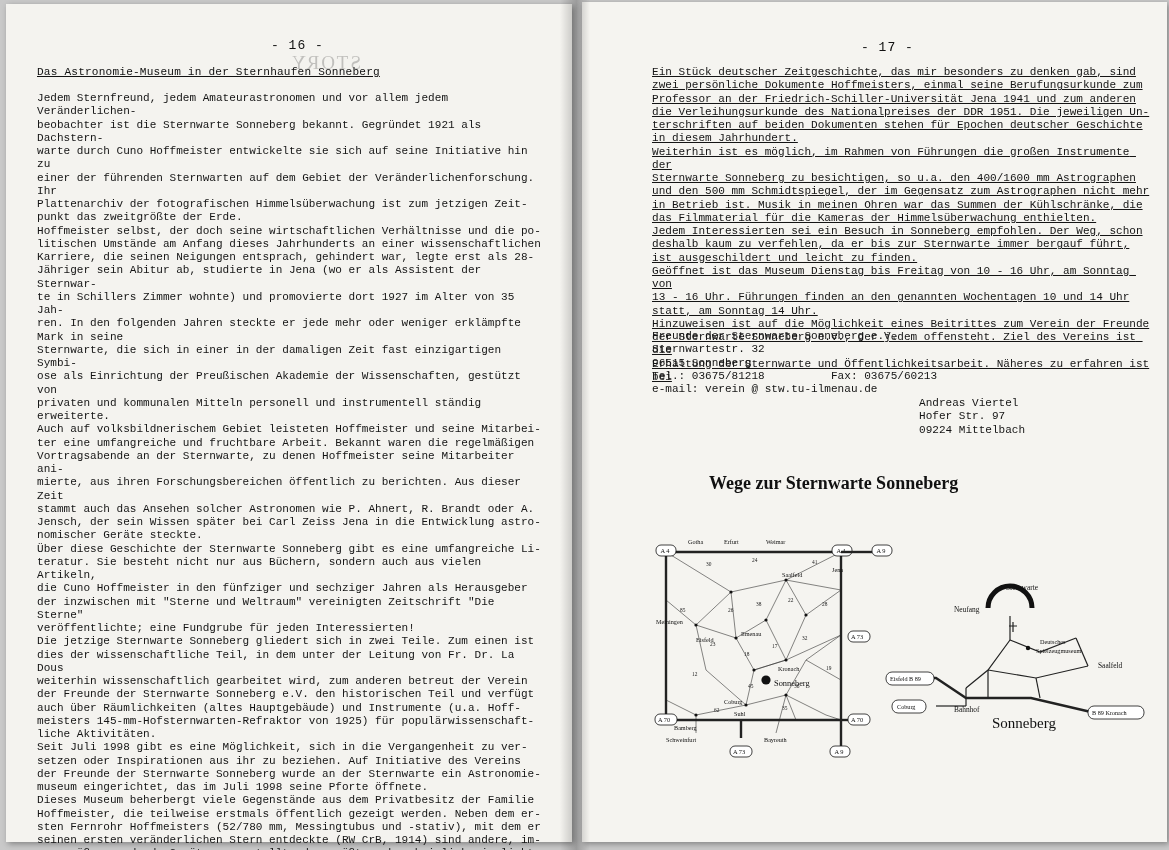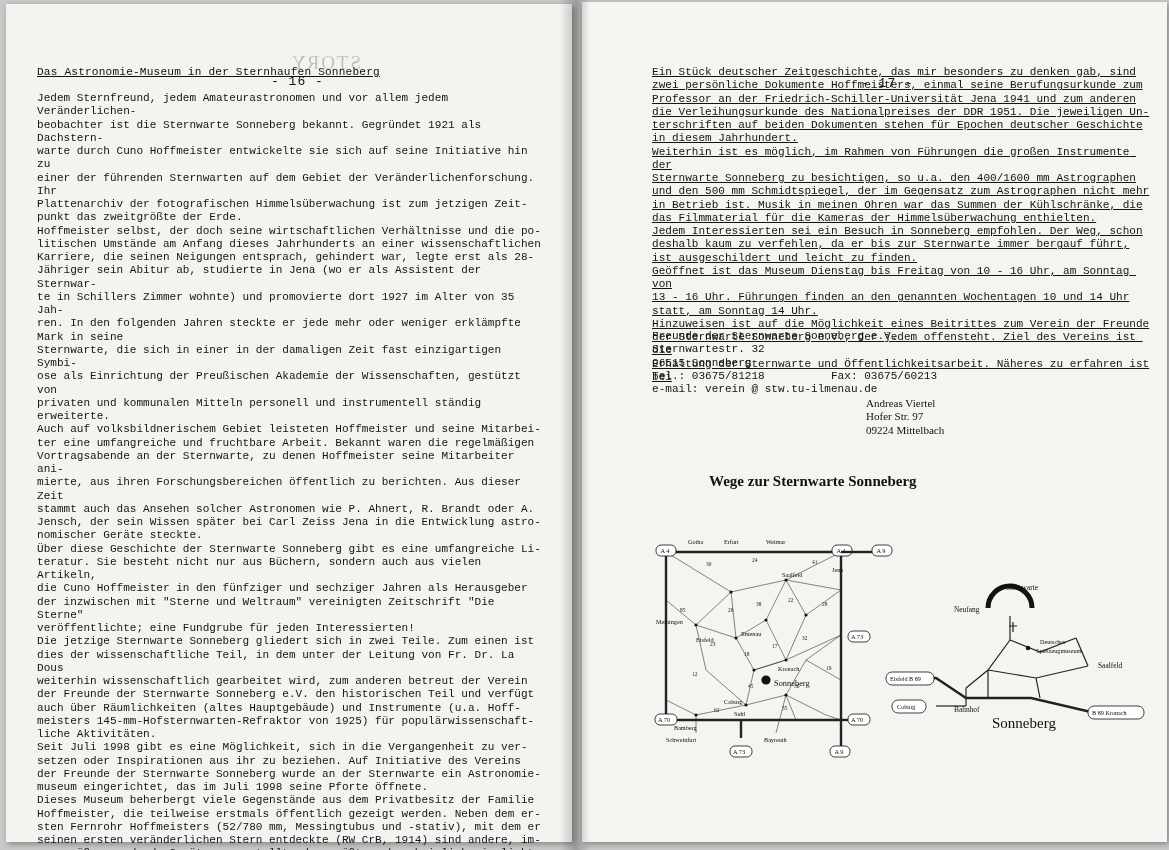--- a/index.html
+++ b/index.html
@@ -36,21 +36,20 @@
     left: 560px; top: 0; width: 30px; height: 850px;
     background: linear-gradient(to right, rgba(0,0,0,0.0) 0%, rgba(0,0,0,0.18) 45%, rgba(0,0,0,0.22) 55%, rgba(0,0,0,0.0) 100%);
     pointer-events: none;
   }
   .pagenum {
     position: absolute;
     font-family: "Liberation Mono", monospace;
     font-size: 13px;
     color: #111;
     letter-spacing: 1px;
-    margin-top: 36px;
   }
   #pagenum-left { left: 271px; top: 38px; }
   #pagenum-right { left: 861px; top: 40px; text-align: right; }
 
   .heading-ul {
     position: absolute;
     font-family: "Liberation Mono", monospace;
     font-size: 11.1px;
     color: #111;
     text-decoration: underline;
@@ -78,33 +77,33 @@
     position: absolute;
     left: 652px; top: 330px; width: 500px;
     font-family: "Liberation Mono", monospace;
     font-size: 11.05px;
     line-height: 13.25px;
     color: #141414;
     white-space: pre-wrap;
   }
   #signature-right {
     position: absolute;
-    left: 866px; top: 397px; width: 250px;
-    font-family: Liberation Serif, serif;
+    left: 919px; top: 397px; width: 250px;
+    font-family: Liberation Mono, monospace;
     font-size: 11.05px;
     line-height: 13.25px;
     color: #141414;
     white-space: pre-wrap;
   }
   #map-title {
     position: absolute;
     left: 709px; top: 473px;
     font-family: "Liberation Serif", serif;
     font-weight: bold;
-    font-size: 15px;
+    font-size: 18px;
     color: #111;
   }
   
   #ghost {
     position: absolute;
     left: 290px; top: 52px;
     font-family: "Liberation Serif", serif;
     font-size: 19px;
     color: rgba(60,60,60,0.28);
     transform: scaleX(-1);

